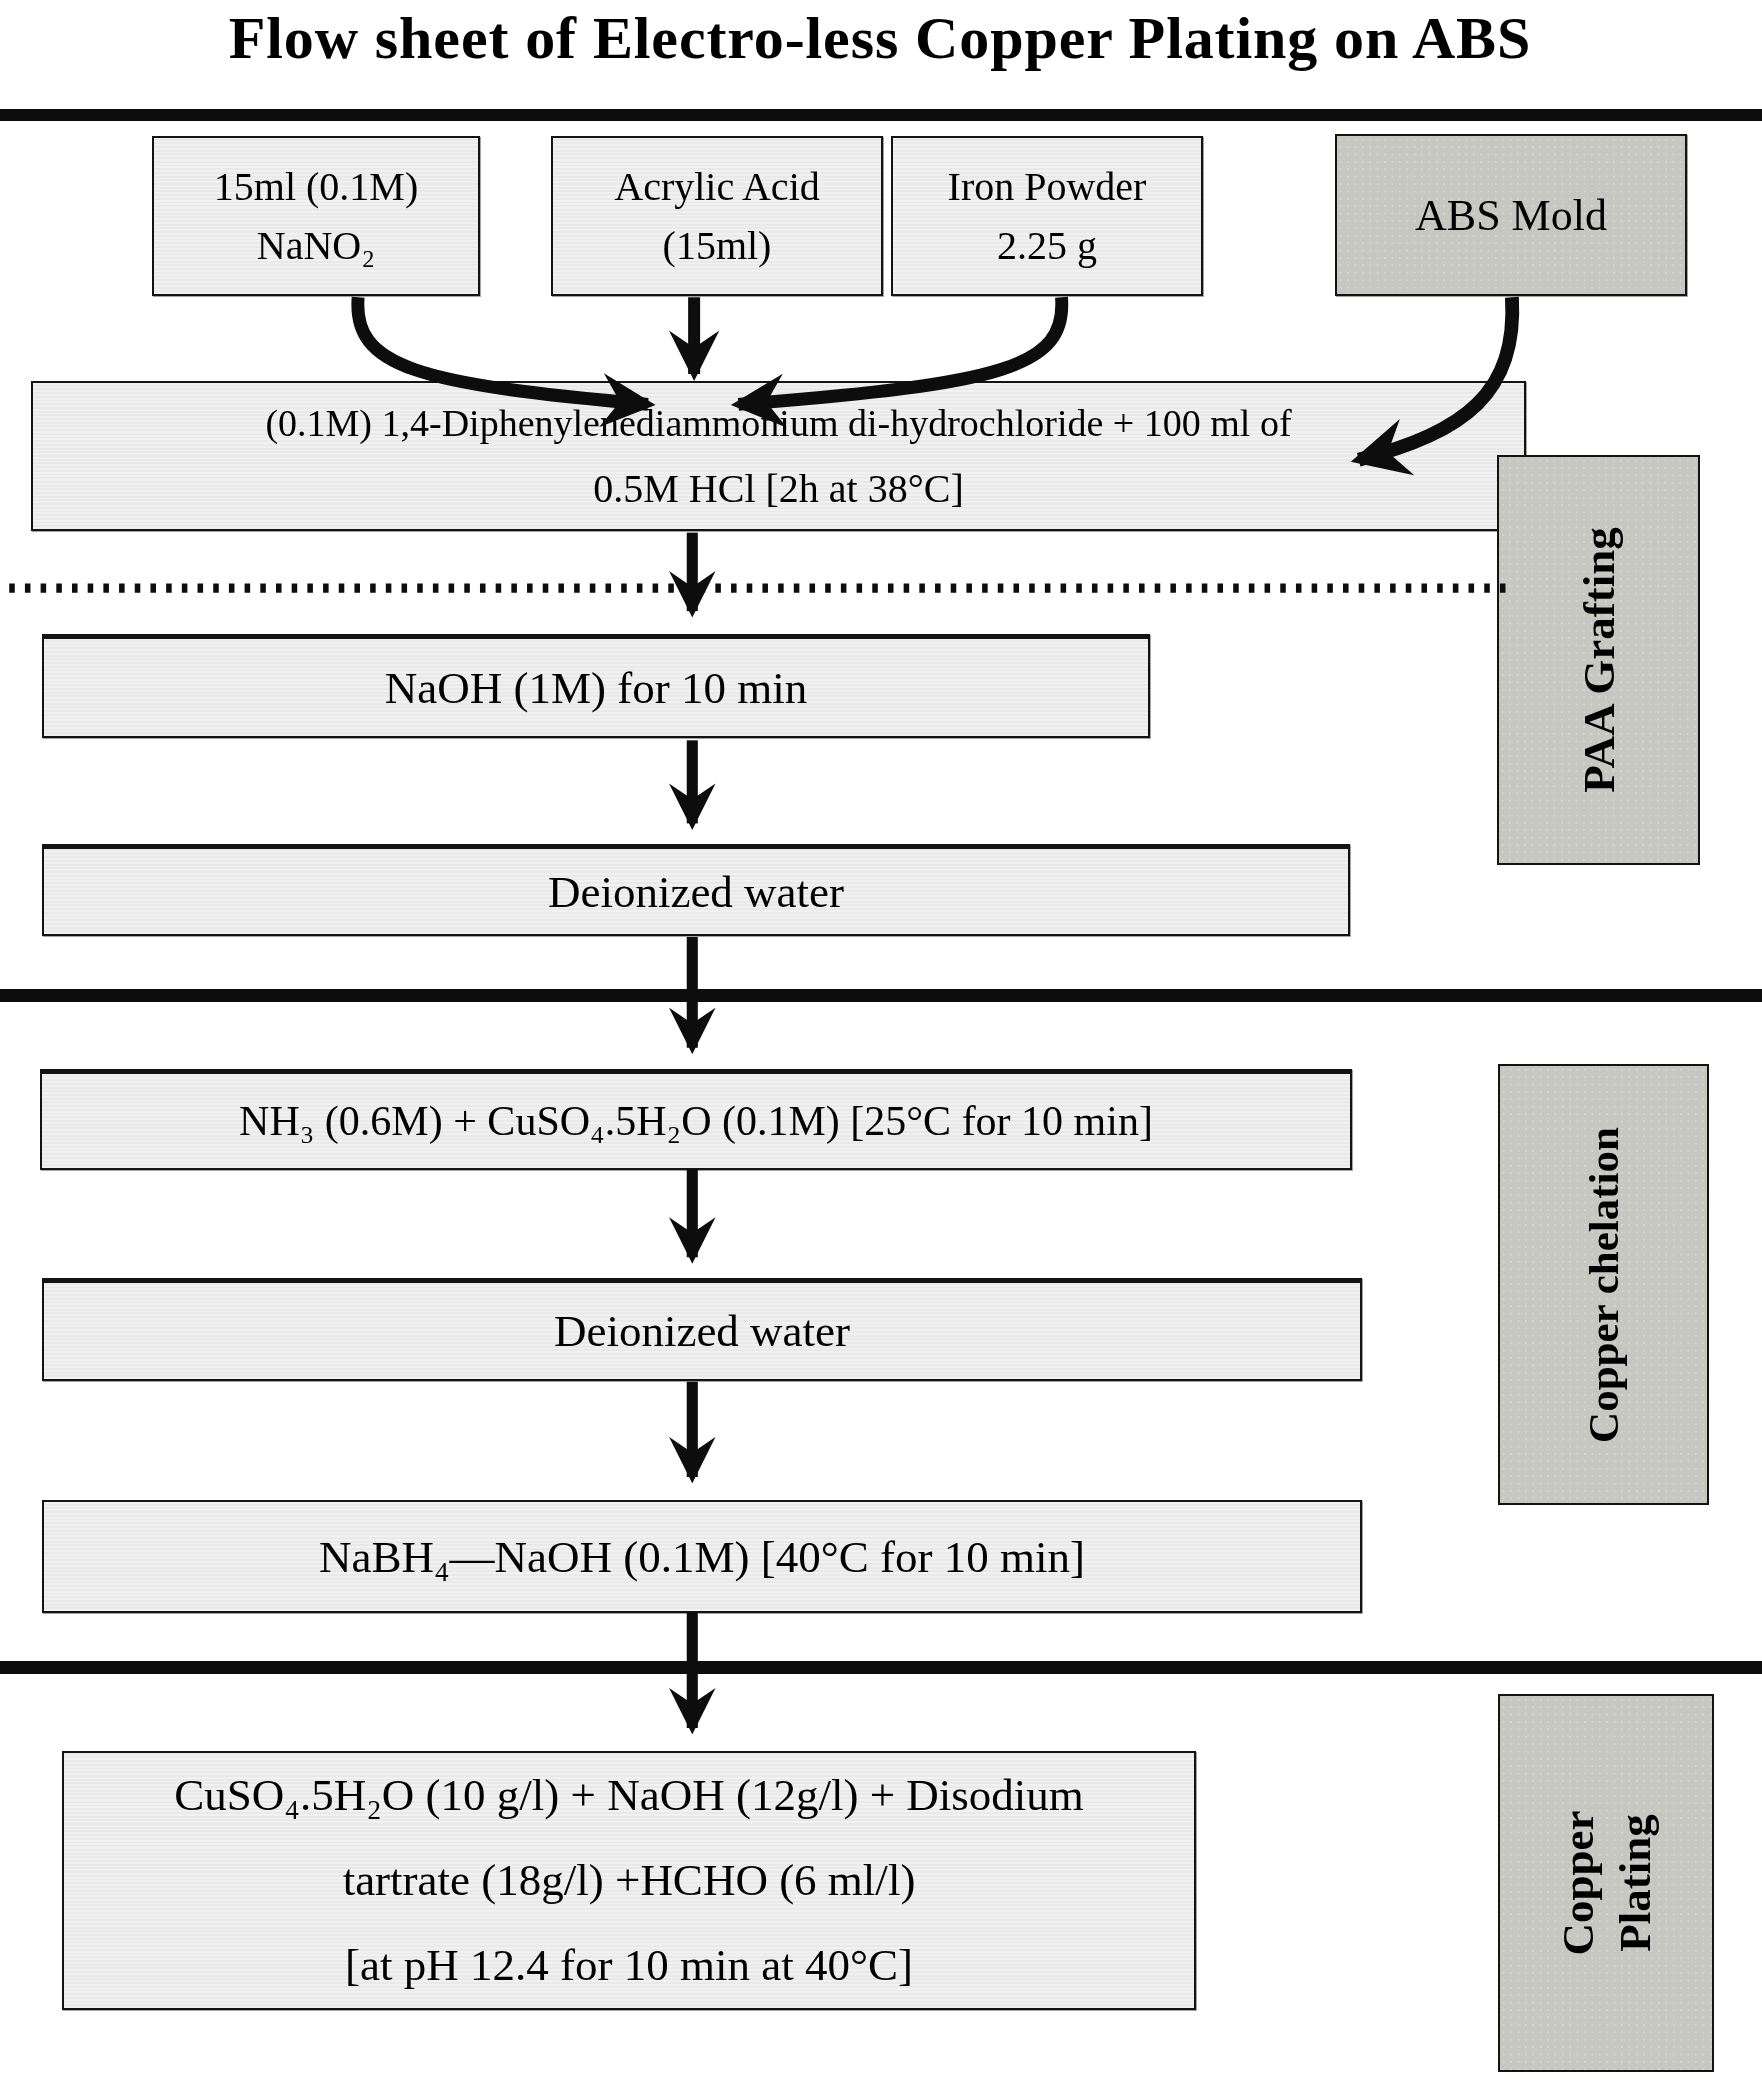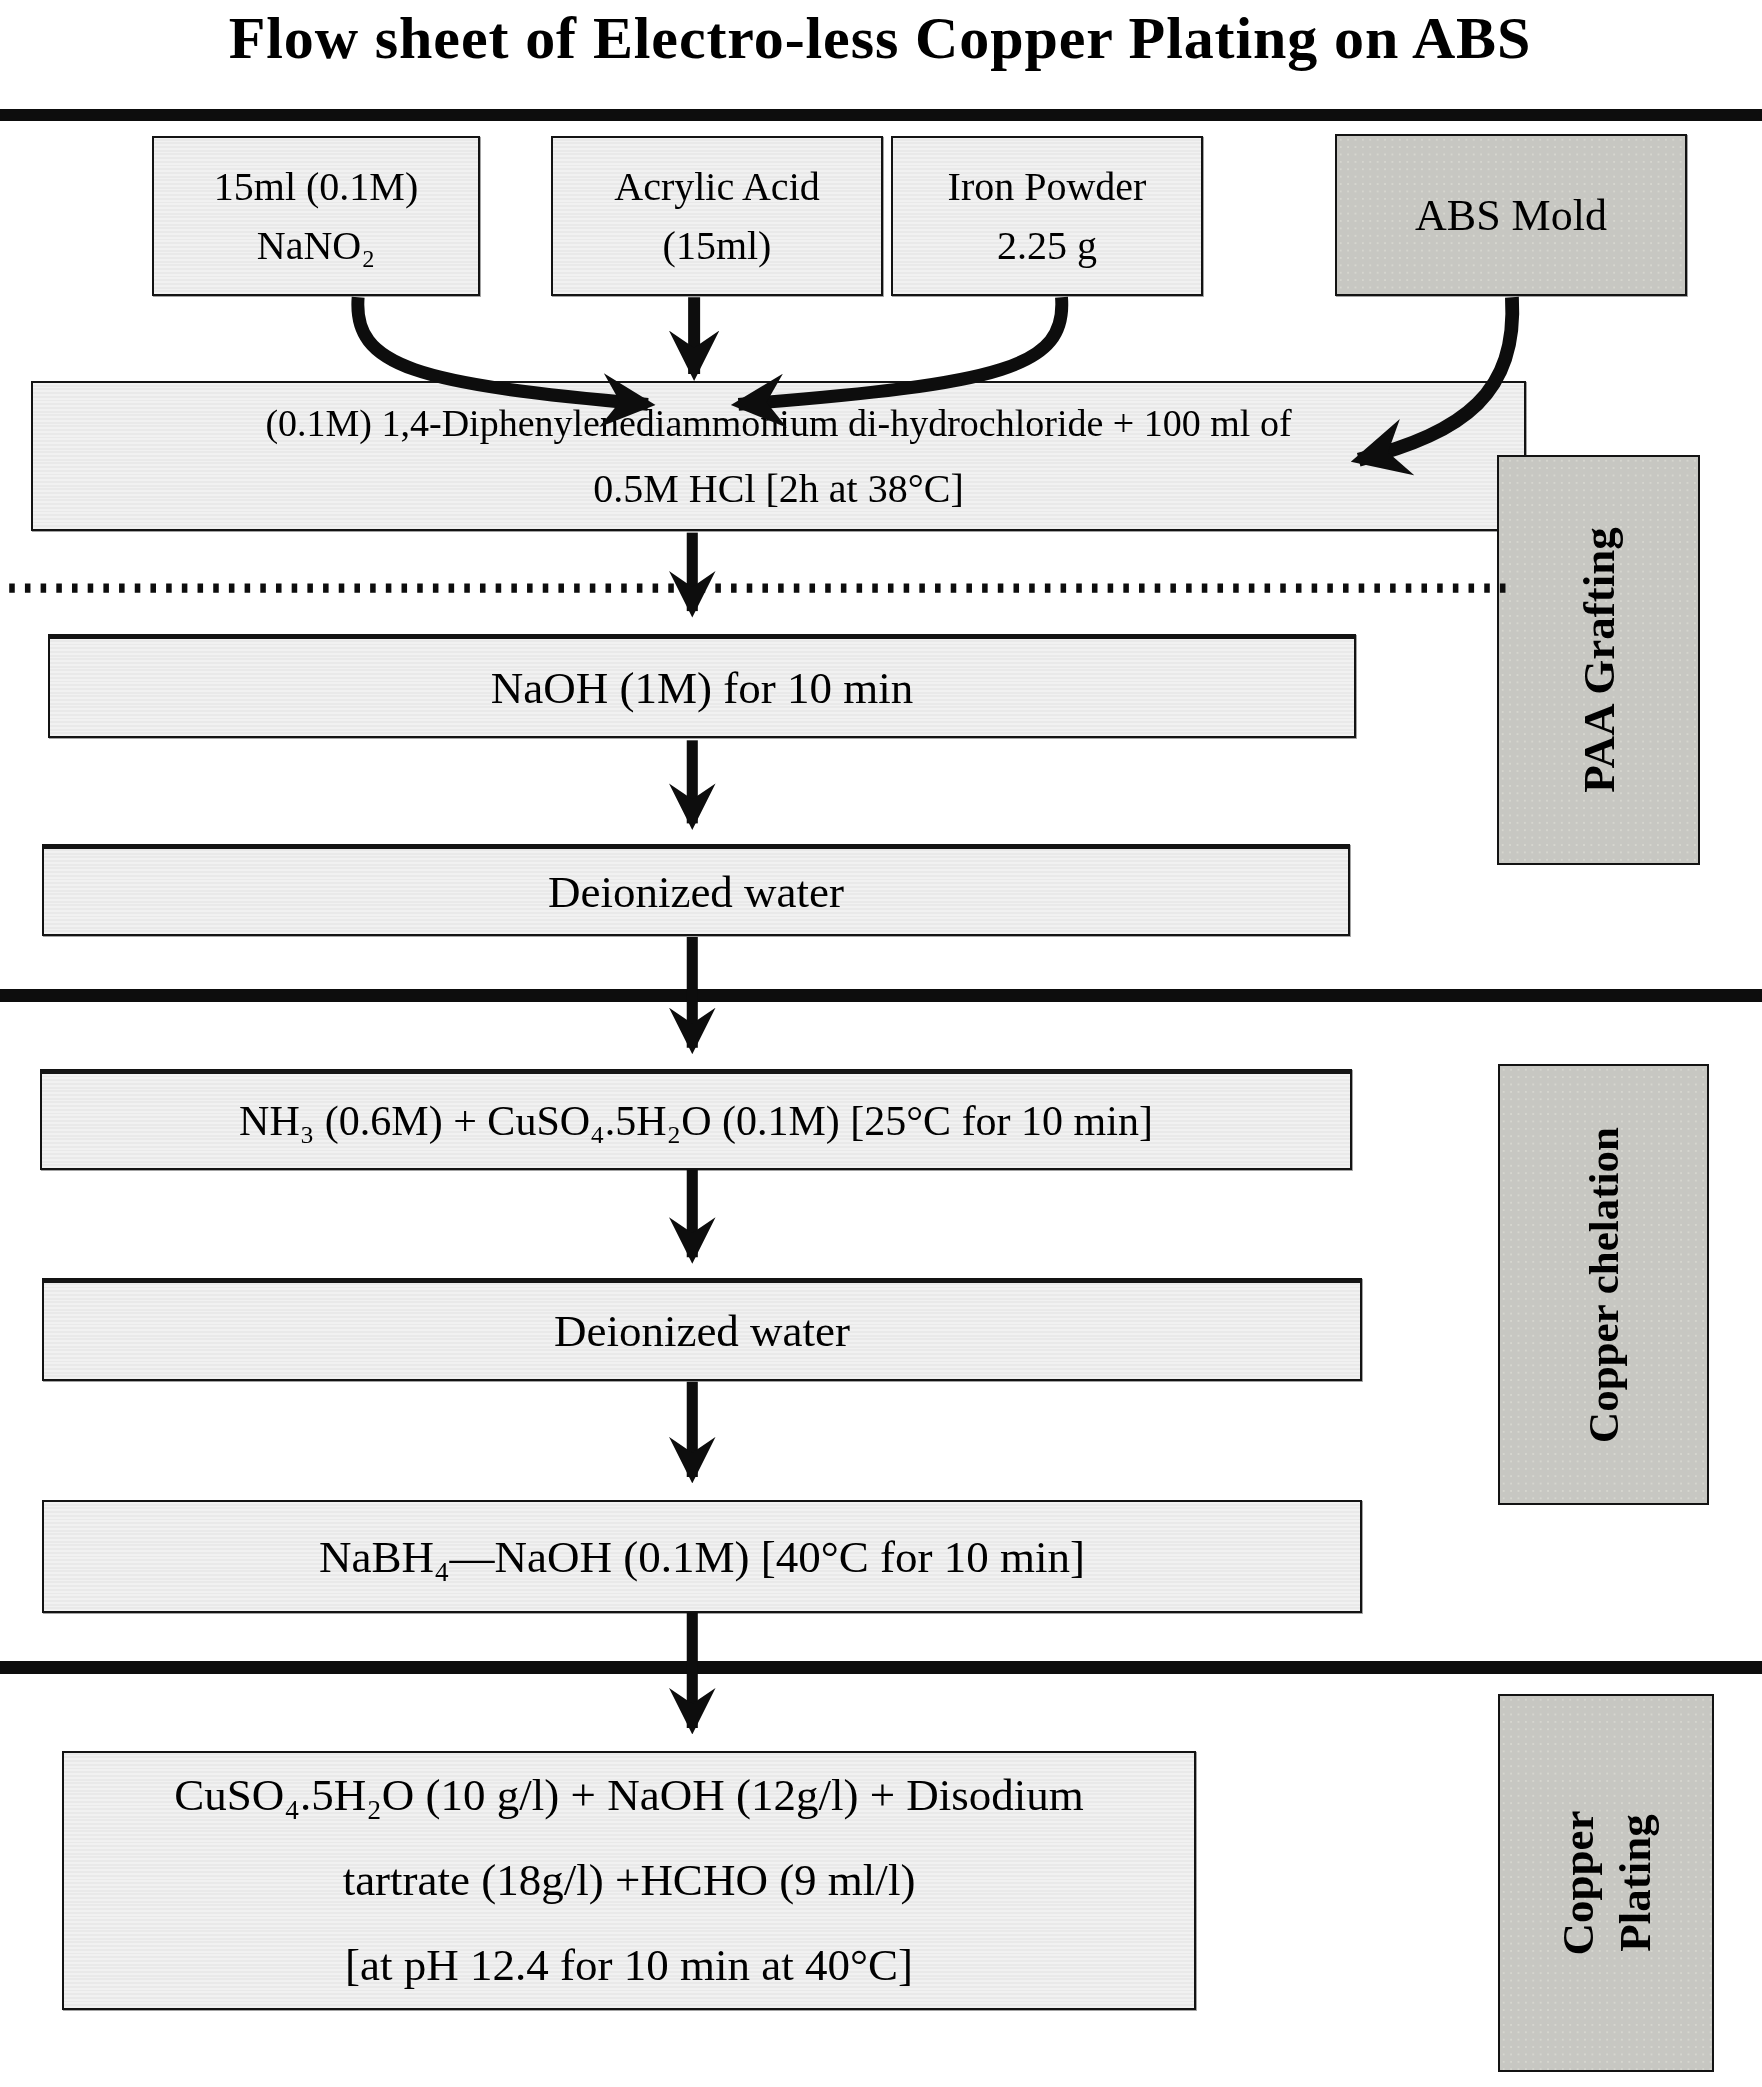--- a/index.html
+++ b/index.html
@@ -99,21 +99,21 @@
 
     <div class="box gray" style="left:1335px;top:134px;width:352px;height:162px;">
       <div class="abs-label">ABS Mold</div>
     </div>
 
     <div class="box light" style="left:31px;top:381px;width:1495px;height:150px;">
       <div class="wide-line1">(0.1M) 1,4-Diphenylenediammonium di-hydrochloride + 100 ml of</div>
       <div class="wide-line2">0.5M HCl [2h at 38°C]</div>
     </div>
 
-    <div class="box light" style="left:42px;top:634px;width:1308px;height:104px;border-top-width:5.5px;margin-left:6px;">
+    <div class="box light" style="left:42px;top:634px;width:1108px;height:104px;border-top-width:5.5px;">
       <div class="step-line">NaOH (1M) for 10 min</div>
     </div>
 
     <div class="box light" style="left:42px;top:844px;width:1308px;height:92px;border-top-width:5.5px;">
       <div class="step-line">Deionized water</div>
     </div>
 
     <div class="box light" style="left:40px;top:1069px;width:1312px;height:101px;border-top-width:5.5px;">
       <div class="nh3-line">NH₃ (0.6M) + CuSO₄.5H₂O (0.1M) [25°C for 10 min]</div>
     </div>
@@ -121,21 +121,21 @@
     <div class="box light" style="left:42px;top:1278px;width:1320px;height:103px;border-top-width:5.5px;">
       <div class="step-line">Deionized water</div>
     </div>
 
     <div class="box light" style="left:42px;top:1500px;width:1320px;height:113px;align-items:center;">
       <div class="step-line">NaBH₄—NaOH (0.1M) [40°C for 10 min]</div>
     </div>
 
     <div class="box light" style="left:62px;top:1751px;width:1134px;height:259px;">
       <div class="bottom-line">CuSO₄.5H₂O (10 g/l) + NaOH (12g/l) + Disodium</div>
-      <div class="bottom-line">tartrate (18g/l) +HCHO (9 ml/l)</div>
+      <div class="bottom-line">tartrate (18g/l) +HCHO (6 ml/l)</div>
       <div class="bottom-line">[at pH 12.4 for 10 min at 40°C]</div>
     </div>
 
     <div class="vlabel gray" style="left:1497px;top:455px;width:203px;height:410px;">
       <div class="rot">PAA Grafting</div>
     </div>
 
     <div class="vlabel gray" style="left:1498px;top:1064px;width:211px;height:441px;">
       <div class="rot" style="font-size:43px;">Copper chelation</div>
     </div>

